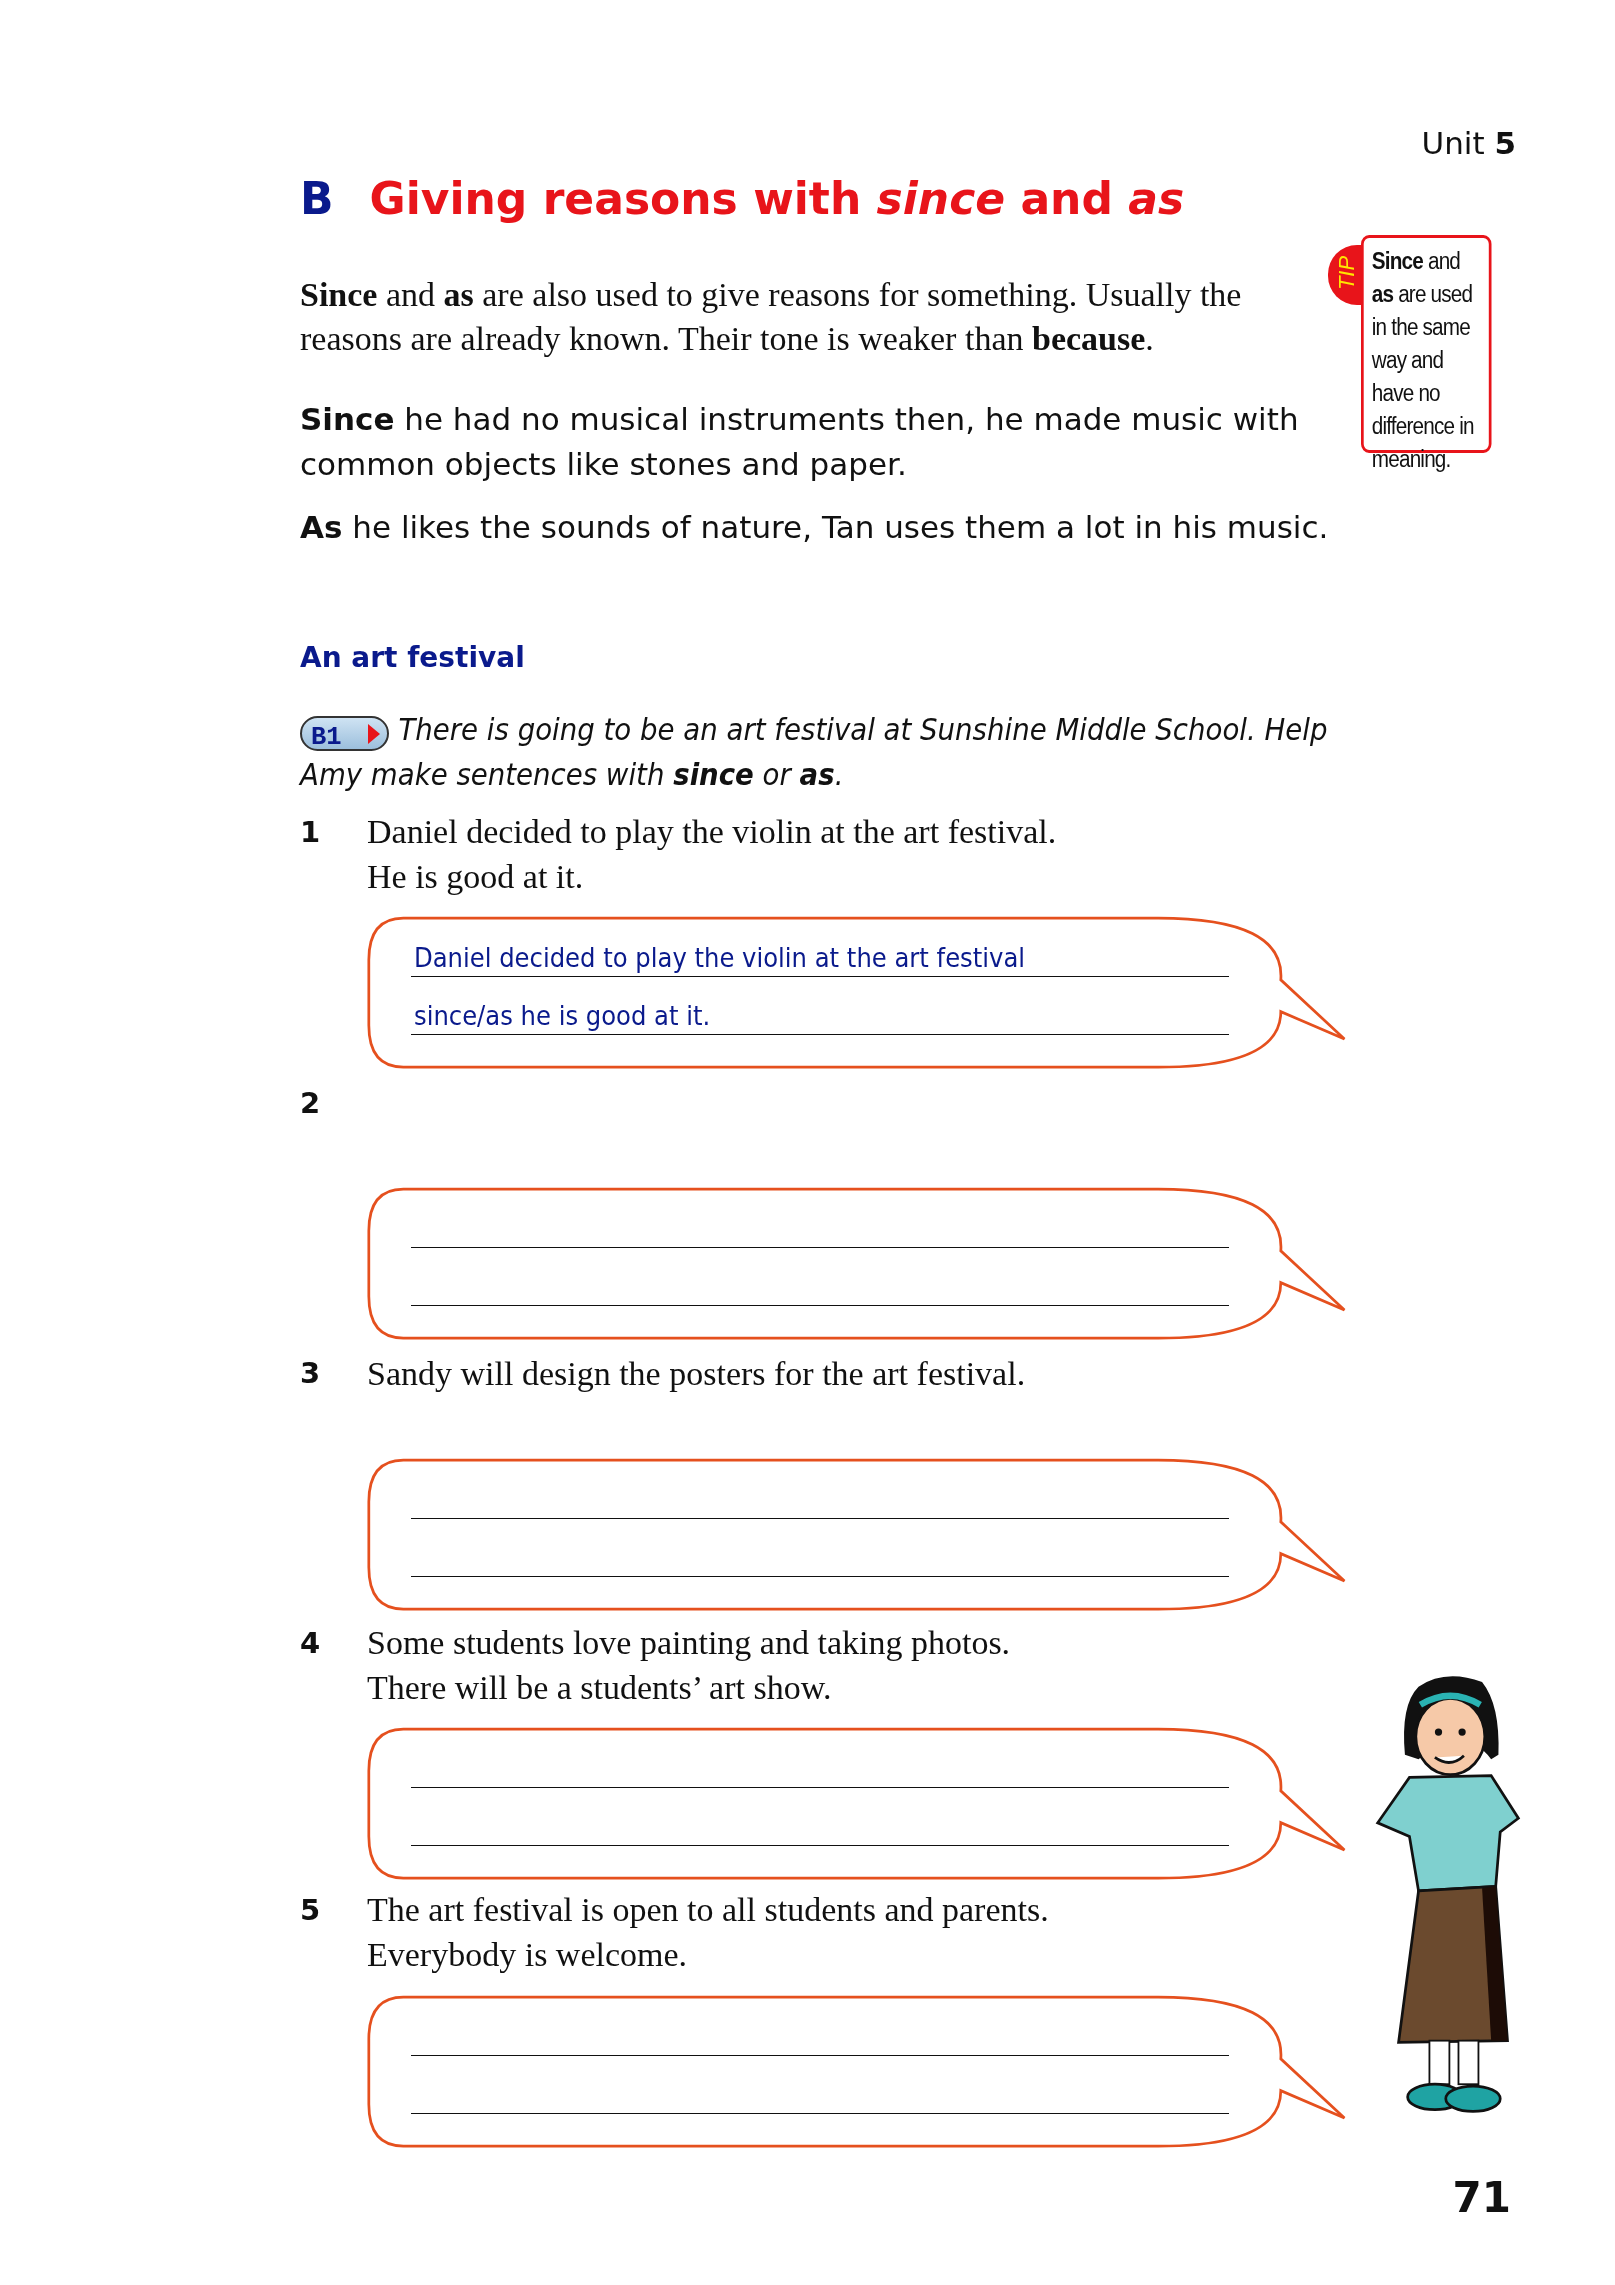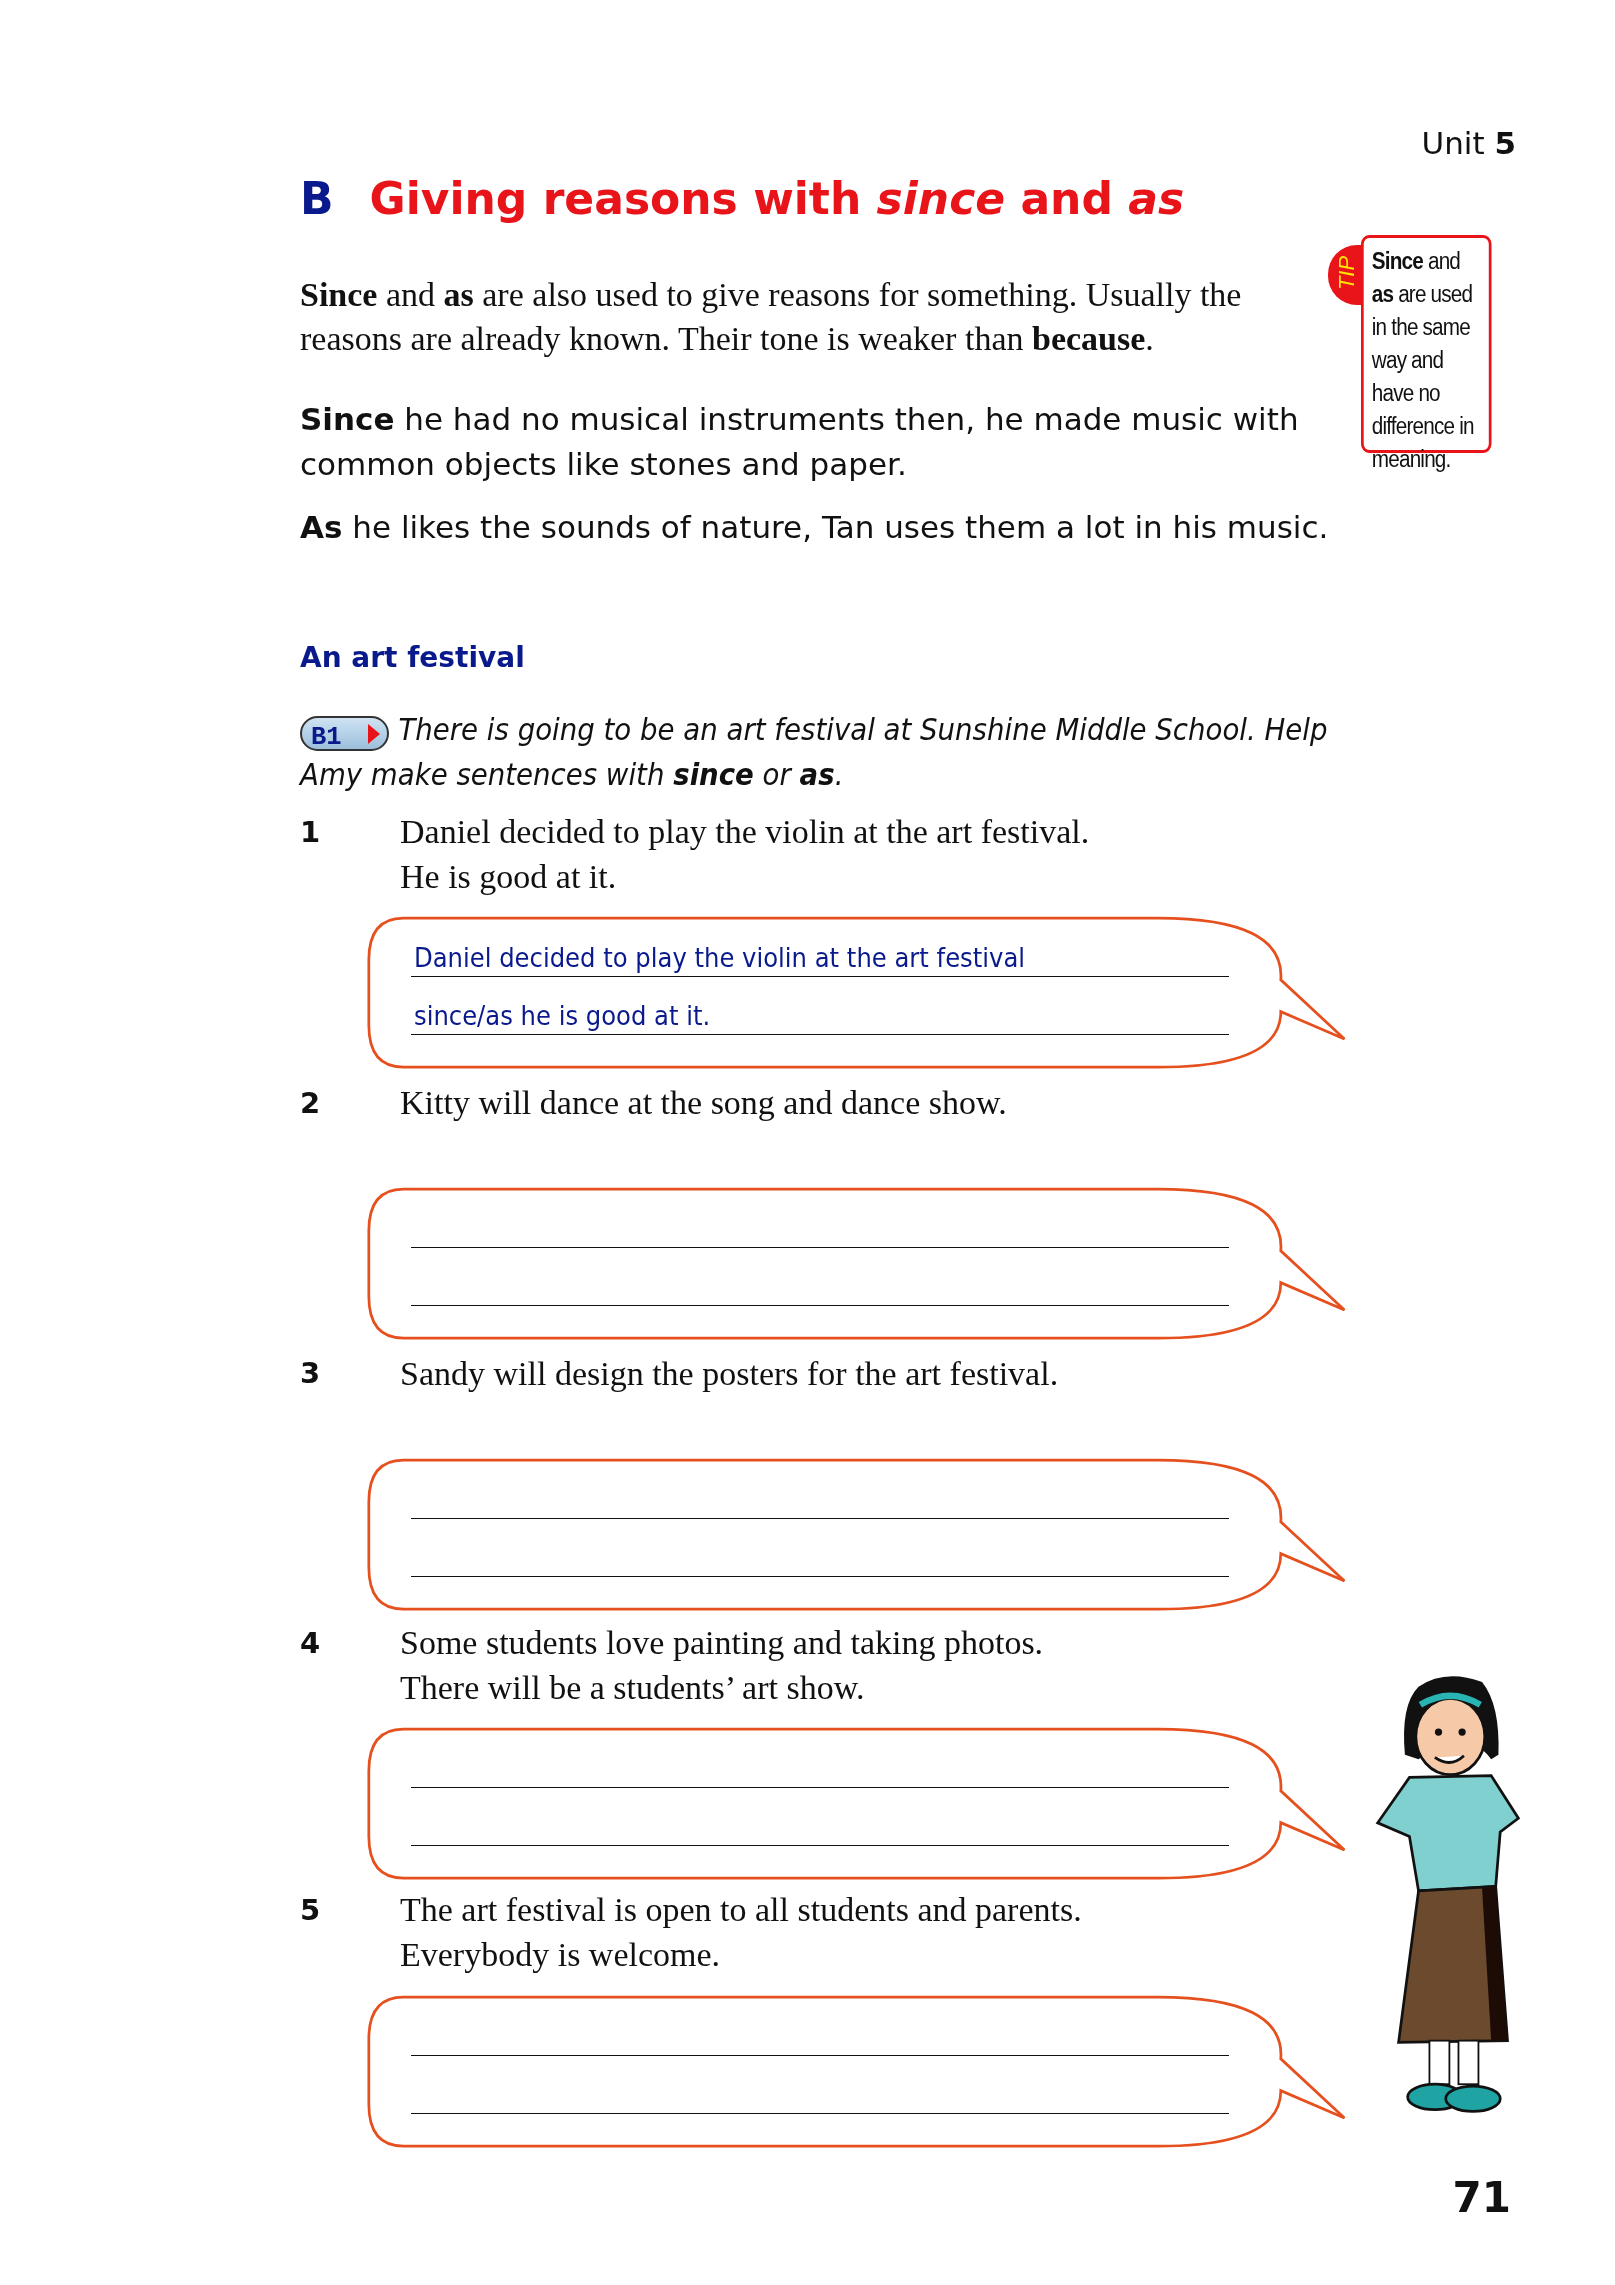--- a/index.html
+++ b/index.html
@@ -18,21 +18,21 @@
   .tip { left: 1361px; top: 235px; width: 145px; height: 218px; border: 3.6px solid #e8141a; border-radius: 9px; background: #fff; box-sizing: border-box; padding: 7.3px 9px; font-family: "Liberation Sans", sans-serif; font-size: 23px; line-height: 33px; letter-spacing: -0.9px; transform: scaleX(0.9); transform-origin: left top; }
   .tip-badge { left: 1328px; top: 245px; width: 42px; height: 60px; border-radius: 29px 0 0 29px; background: #e8141a; }
   .tip-badge span { position: absolute; left: 1.8px; top: 14.5px; transform: rotate(-90deg); color: #ffe600; font-style: italic; font-size: 22px; font-family: "Liberation Sans", sans-serif; }
   .subhead { left: 300px; top: 641px; font-size: 28px; font-weight: bold; color: #0a1a8c; font-family: "DejaVu Sans", sans-serif; }
   .badge { left: 300px; top: 716px; width: 89px; height: 35px; border: 2.7px solid #333; border-radius: 18px; background: linear-gradient(#cfe3f3, #9cbfdc); box-sizing: border-box; }
   .badge .lbl { position: absolute; left: 9px; top: 5px; font-size: 25.5px; font-weight: bold; color: #0a1a8c; font-family: Liberation Mono, monospace; }
   .badge .arr { position: absolute; right: 7.3px; top: 5.5px; width: 0; height: 0; border-top: 10px solid transparent; border-bottom: 10px solid transparent; border-left: 12.7px solid #e8141a; }
   .instr { left: 300px; top: 707px; width: 1182px; font-style: italic; font-family: "DejaVu Sans", sans-serif; font-size: 30px; line-height: 45px; text-indent: 107px; transform: scaleX(0.92); transform-origin: left top; }
   .instr b { font-style: italic; }
   .qnum { font-family: "DejaVu Sans", sans-serif; font-weight: bold; font-size: 29px; }
-  .qtext { font-family: "Liberation Serif", serif; font-size: 34px; line-height: 45px; margin-left: 33px; }
+  .qtext { font-family: "Liberation Serif", serif; font-size: 34px; line-height: 45px; }
   .bubble { position: absolute; width: 946px; height: 153px; }
   .bubble svg { position: absolute; left: 0; top: 0; }
   .line { position: absolute; left: 44px; width: 818px; border-bottom: 1.8px solid #111; height: 36px; }
   .hand { position: absolute; left: 47px; font-family: "DejaVu Sans", sans-serif; font-size: 27px; color: #0a1a8c; white-space: nowrap; transform: scaleX(0.9); transform-origin: left top; }
   .pagenum { right: 105px; top: 2173px; font-size: 42px; font-weight: bold; font-family: "DejaVu Sans", sans-serif; }
   .girl { left: 1355px; top: 1668px; }
 </style>
 </head>
 <body>
 
@@ -74,21 +74,20 @@
         <svg width="982" height="155" viewBox="0 0 1080 170">
           <path d="M40 2 L870 2 Q1010 2 1005 70 L1075 135 L1005 105 Q1005 166 870 166 L40 166 Q2 166 2 120 L2 48 Q2 2 40 2Z" fill="#fff" stroke="#e5501e" stroke-width="3"></path>
         </svg>
         <div class="line" style="top:23.6px"></div>
         <div class="hand" style="top:25.5px">Daniel decided to play the violin at the art festival</div>
         <div class="line" style="top:82px"></div>
         <div class="hand" style="top:84px">since/as he is good at it.</div>
       </div>
       <div class="abs qnum" style="left:300px;top:1086px">2</div>
       <div class="abs qtext" style="left:367px;top:1080px;width:1000px">
-        <div>Kitty will dance at the song and dance show.</div>
       </div>
       <div class="bubble" style="left:367px;top:1187px">
         <svg width="982" height="155" viewBox="0 0 1080 170">
           <path d="M40 2 L870 2 Q1010 2 1005 70 L1075 135 L1005 105 Q1005 166 870 166 L40 166 Q2 166 2 120 L2 48 Q2 2 40 2Z" fill="#fff" stroke="#e5501e" stroke-width="3"></path>
         </svg>
         <div class="line" style="top:23.6px"></div>
         <div class="hand" style="top:25.5px"></div>
         <div class="line" style="top:82px"></div>
         <div class="hand" style="top:84px"></div>
       </div>

